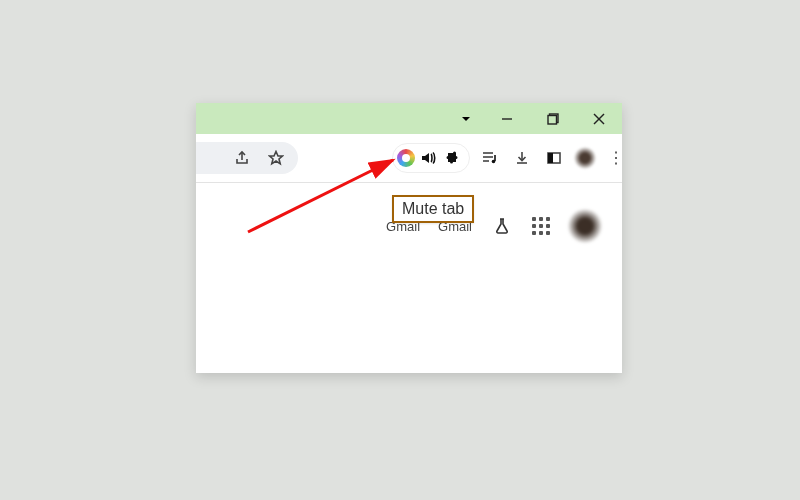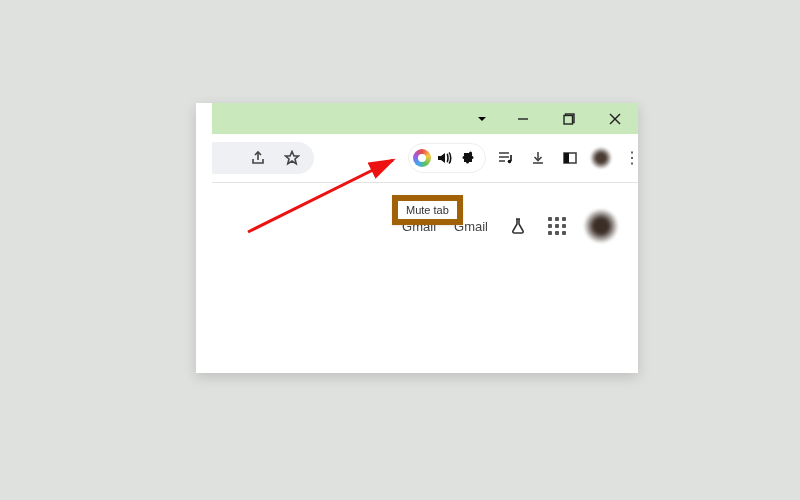--- a/index.html
+++ b/index.html
@@ -1,16 +1,16 @@
 <!DOCTYPE html>
 <html><head>
 <meta charset="utf-8">
 <style>
   html,body{margin:0;padding:0;width:800px;height:500px;background:#dfe1de;font-family:Arial,Helvetica,sans-serif;overflow:hidden}
-  .window{position:absolute;left:196px;top:103px;width:426px;height:270px;background:#fff;box-shadow:0 4px 12px rgba(0,0,0,.15);padding-left:16px;}
+  .window{position:absolute;left:196px;top:103px;width:426px;height:270px;background:#fff;box-shadow:0 4px 12px rgba(0,0,0,.15);}
   .titlebar{height:31px;background:#c9e9bd;display:flex;justify-content:flex-end;align-items:center;gap:0;}
   .tb-btn{width:46px;height:31px;display:flex;align-items:center;justify-content:center;}
   .tb-btn svg{stroke:#222;stroke-width:1.4;fill:none}
   .chev{width:28px;height:31px;display:flex;align-items:center;justify-content:center;margin-right:4px}
   .toolbar{height:48px;background:#fff;display:flex;align-items:center;padding:0 8px 0 8px;position:relative;}
   .addr-stub{position:absolute;left:0;top:8px;width:92px;height:32px;background:#eef0f3;border-top-right-radius:16px;border-bottom-right-radius:16px;display:flex;align-items:center;justify-content:flex-end;padding-right:10px;gap:10px}
   .ico{display:flex;align-items:center;justify-content:center;width:24px;height:24px;}
   .ico svg{stroke:#444;stroke-width:1.6;fill:none}
   .right-icons{position:absolute;right:6px;top:8px;height:32px;display:flex;align-items:center;gap:8px}
   .ext-cluster{display:flex;align-items:center;gap:4px;background:#fff;border:1px solid #eee;border-radius:18px;padding:2px 6px 2px 4px}
@@ -20,21 +20,21 @@
   .blur-dot{width:22px;height:22px;border-radius:50%;background:radial-gradient(circle,#4a3b32 0%,#4a3b32 30%,rgba(74,59,50,0) 72%);filter:blur(1px)}
   .menu3{display:inline-block;width:4px}
   .menu3::before{content:"⋮";color:#444;font-size:16px;line-height:16px}
   .divider{height:1px;background:#e3e3e3;width:100%;}
   .content{height:calc(100% - 31px - 48px - 1px);position:relative;background:#fff}
   .content-row{position:absolute;right:20px;top:26px;display:flex;align-items:center;gap:18px}
   .link{color:#444;font-size:13px}
   .apps-grid{width:18px;height:18px;display:grid;grid-template-columns:repeat(3,4px);grid-template-rows:repeat(3,4px);gap:3px}
   .apps-grid span{background:#555;border-radius:1px}
   .big-blur{width:34px;height:34px;border-radius:50%;background:radial-gradient(circle,#3b2e26 0%,#3b2e26 30%,rgba(59,46,38,0) 73%);filter:blur(1.5px)}
-  .tooltip{position:absolute;left:392px;top:195px;background:#fff;border:6px solid #a16207;padding:3px 8px;font-size:11px;color:#333;box-shadow:0 1px 2px rgba(0,0,0,.1)}
+  .tooltip{position:absolute;left:392px;top:195px;background:#fff;border:2px solid #a16207;padding:3px 8px;font-size:16px;color:#333;box-shadow:0 1px 2px rgba(0,0,0,.1)}
   .arrow{position:absolute;left:238px;top:152px;pointer-events:none}
 </style>
 </head>
 <body>
 
 <div class="window">
 
   <div class="titlebar">
     <div class="chev">
       <svg width="14" height="14" viewBox="0 0 14 14">

